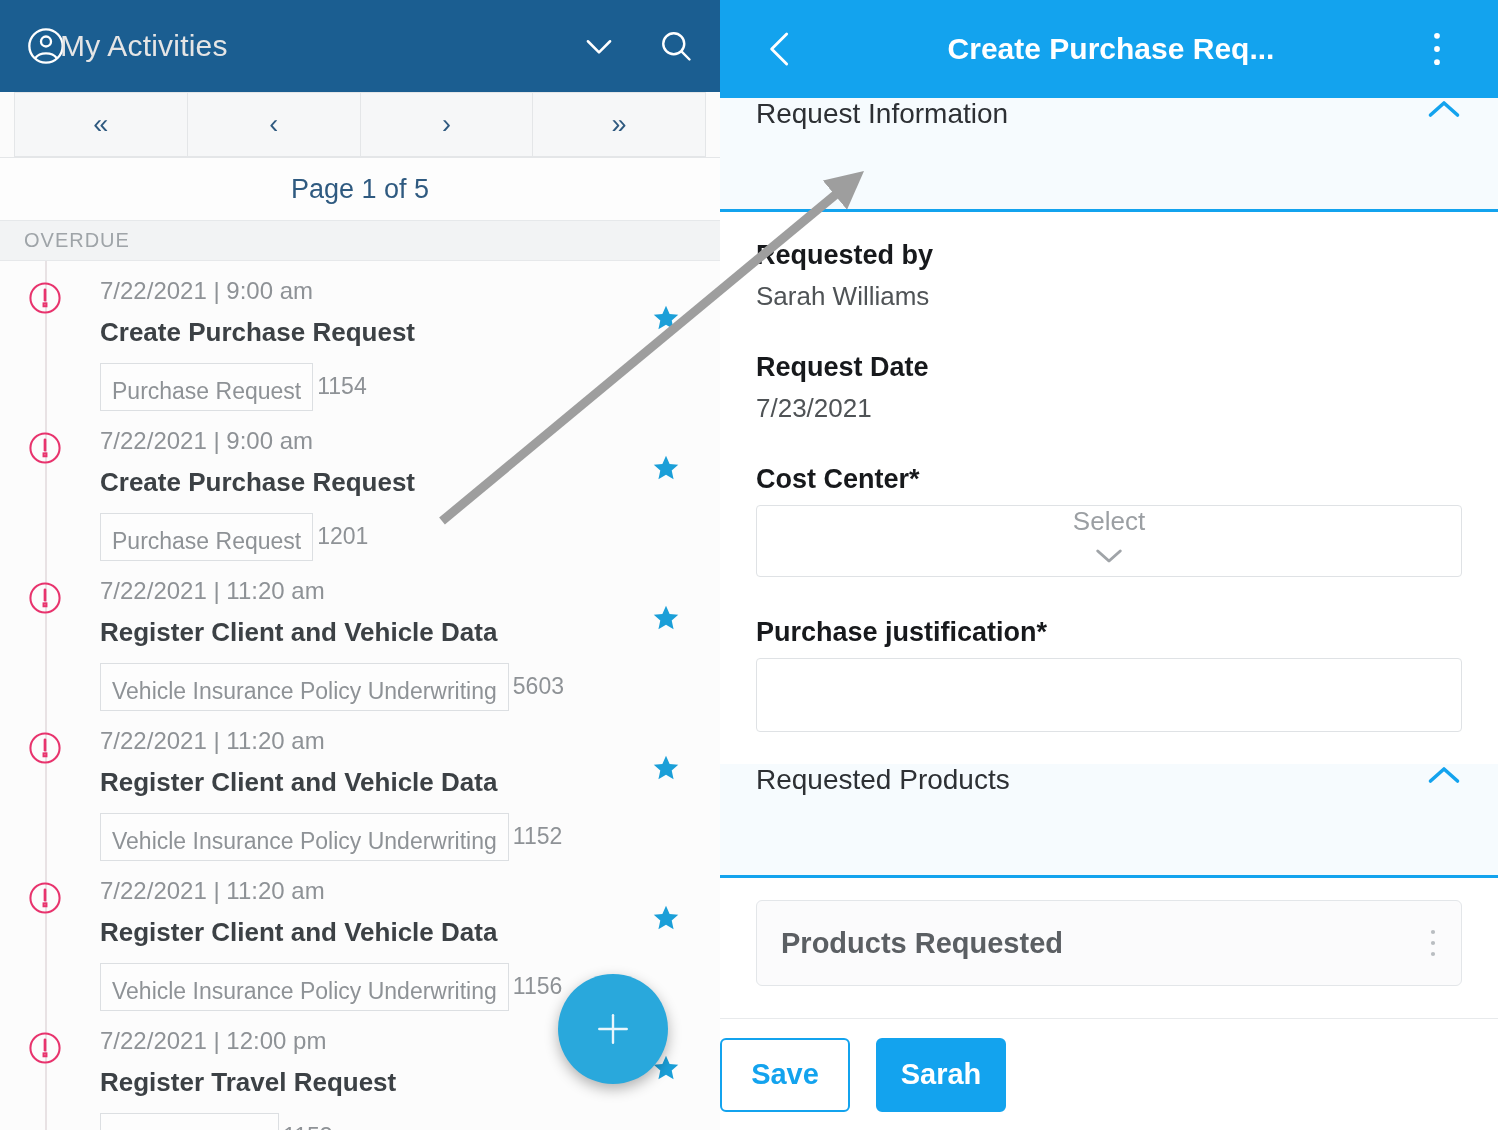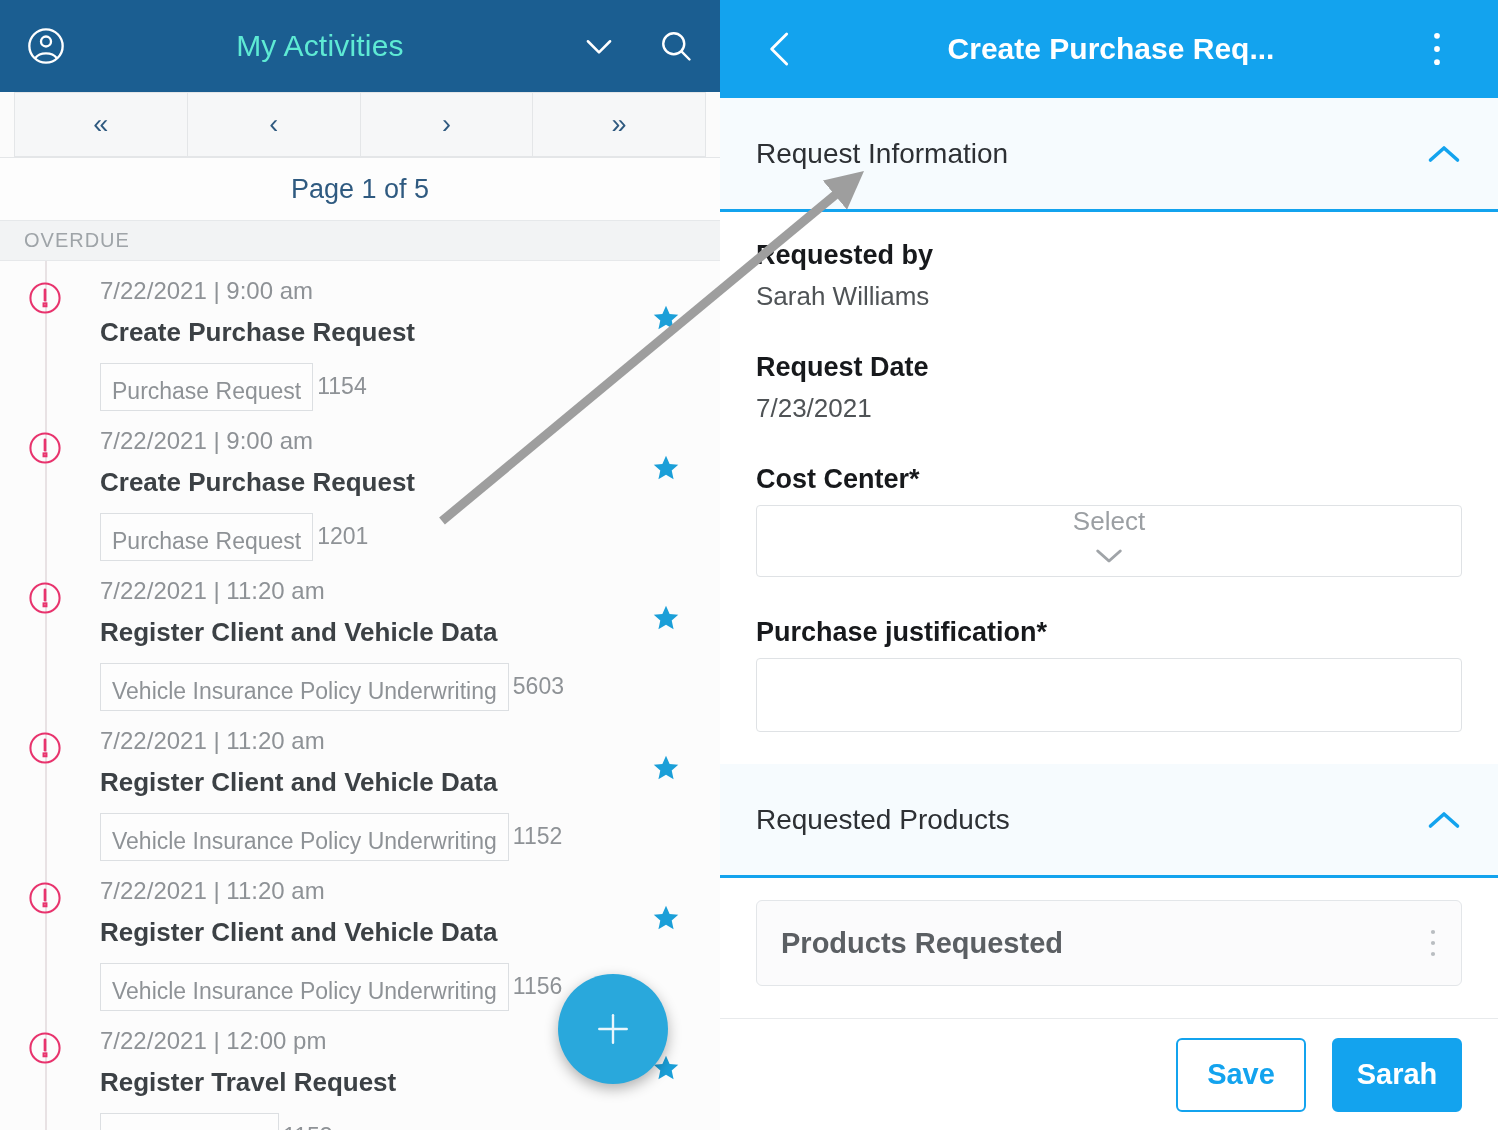--- a/index.html
+++ b/index.html
@@ -38,22 +38,21 @@
     align-items: center;
     padding: 0 26px;
     box-sizing: border-box;
   }
   .lp-appbar .avatar-ic {
     width: 40px; height: 40px;
     flex: 0 0 40px;
   }
   .lp-title {
     flex: 1 1 auto;
-    text-align: center;
-    color: #5eead4;
+    color: #e5e5e5;
     font-size: 30px;
     font-weight: 400;
     letter-spacing: .2px;
     margin-left: -6px;
   }
   .lp-appbar .chev-ic { width: 38px; height: 38px; flex: 0 0 38px; margin-right: 40px; }
   .lp-appbar .search-ic { width: 36px; height: 36px; flex: 0 0 36px; }
 
   .pager {
     display: flex;
@@ -207,21 +206,21 @@
     font-weight: bold;
     margin-left: -10px;
   }
   .rp-appbar .kebab-ic { width: 10px; height: 36px; flex: 0 0 10px; margin-right: 24px; }
 
   .section-head {
     height: 114px;
     background: #f6fbfe;
     border-bottom: 3px solid #13a3ee;
     display: flex;
-    align-items: center;
+    align-items: flex-start;
     padding: 0 36px;
     box-sizing: border-box;
   }
   .section-head .sh-label {
     flex: 1 1 auto;
     color: #2d3034;
     font-size: 28px;
   }
   .section-head .caret-ic { width: 36px; height: 22px; flex: 0 0 36px; }
 
@@ -279,21 +278,21 @@
   .prod-card .kebab2-ic { width: 8px; height: 30px; flex: 0 0 8px; }
 
   .action-bar {
     position: absolute;
     left: 0; right: 0; bottom: 0;
     height: 112px;
     background: #ffffff;
     border-top: 1px solid #e8eaec;
     display: flex;
     align-items: center;
-    justify-content: flex-end;
+    justify-content: flex-start;
     padding-right: 36px;
     box-sizing: border-box;
     z-index: 5;
   }
   .btn {
     height: 74px;
     min-width: 130px;
     border-radius: 6px;
     font-size: 29px;
     font-weight: bold;

